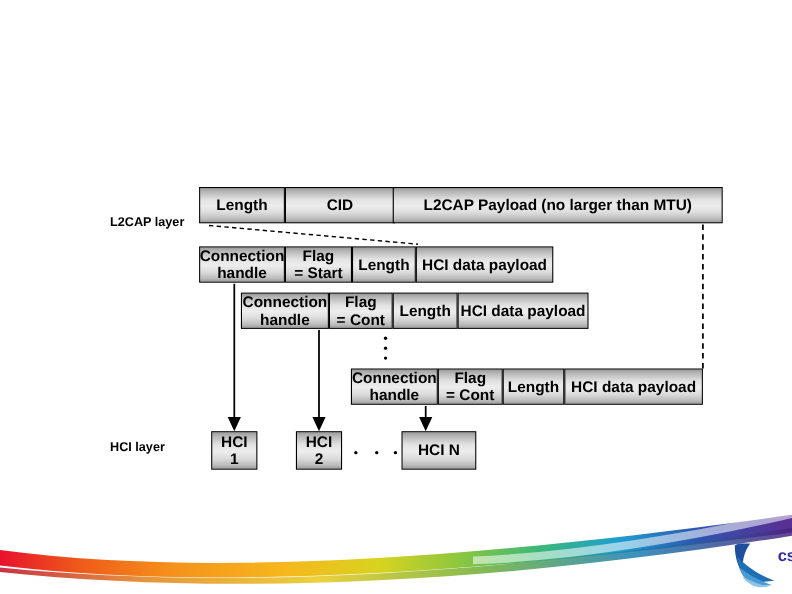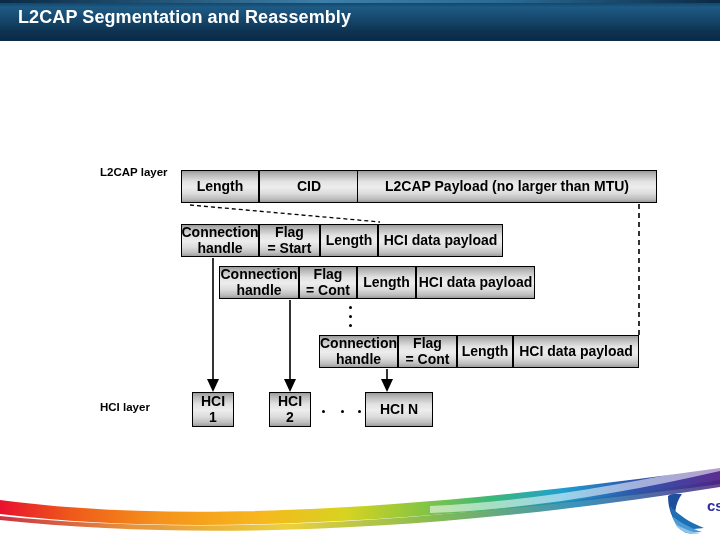--- a/index.html
+++ b/index.html
@@ -99,25 +99,22 @@
     color: #2f2fa2;
     letter-spacing: -0.2px;
     margin-left: 23px;
   }
 </style>
 </head>
 <body>
 
 <div id="slide">
 
-  <div id="title-bar">
-    <div id="title-text">L2CAP Segmentation and Reassembly</div>
-  </div>
-
-  <div class="layer-label" style="left:100px; top:166px;">L2CAP layer</div>
+
+  <div class="layer-label" style="left:100px; top:196px;">L2CAP layer</div>
   <div class="layer-label" style="left:100px; top:401px;">HCI layer</div>
 
   <div class="fbox" style="left:181px; top:170px; width:78px; height:33px;">Length</div>
   <div class="fbox" style="left:259px; top:170px; width:100px; height:33px;">CID</div>
   <div class="fbox" style="left:357px; top:170px; width:300px; height:33px;">L2CAP Payload (no larger than MTU)</div>
 
   <div class="fbox" style="left:181px; top:224px; width:78px; height:33px;">Connection
 handle</div>
   <div class="fbox" style="left:259px; top:224px; width:61px; height:33px;">Flag
 = Start</div>

